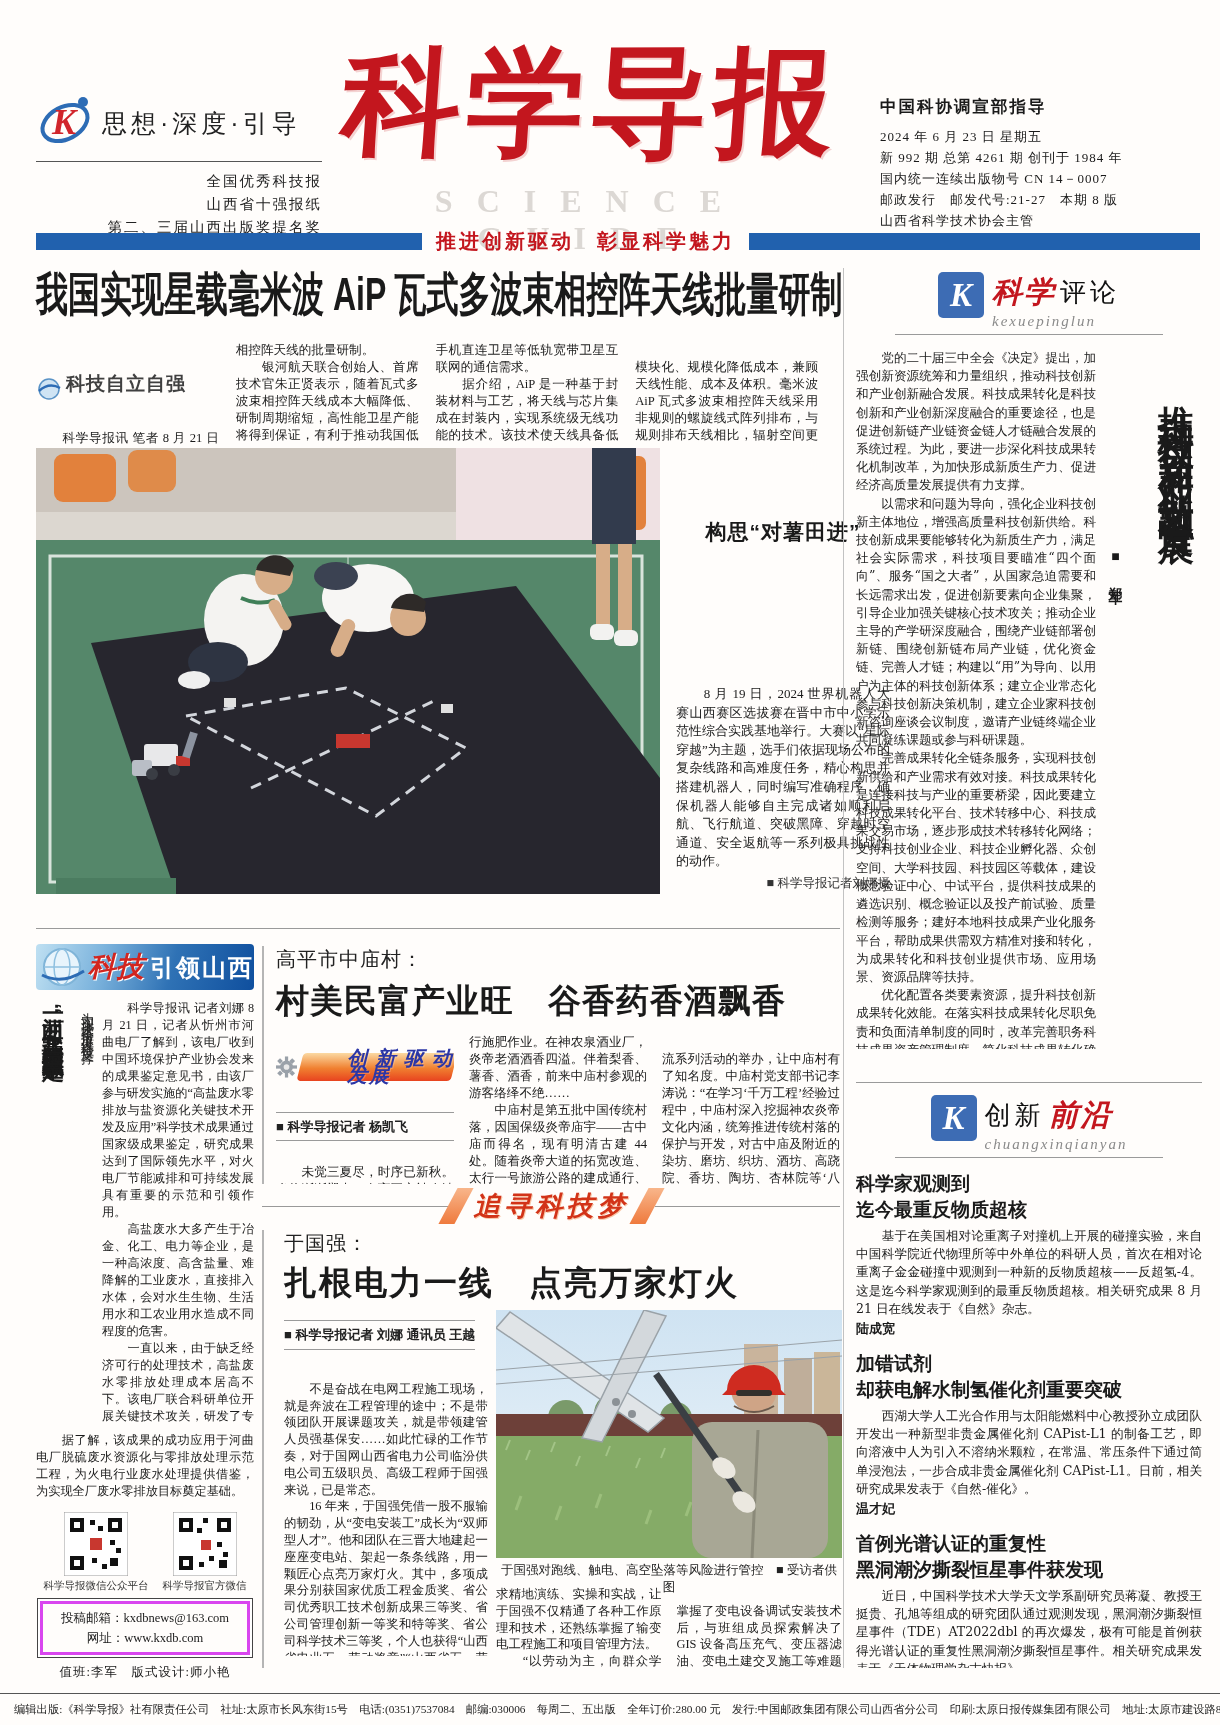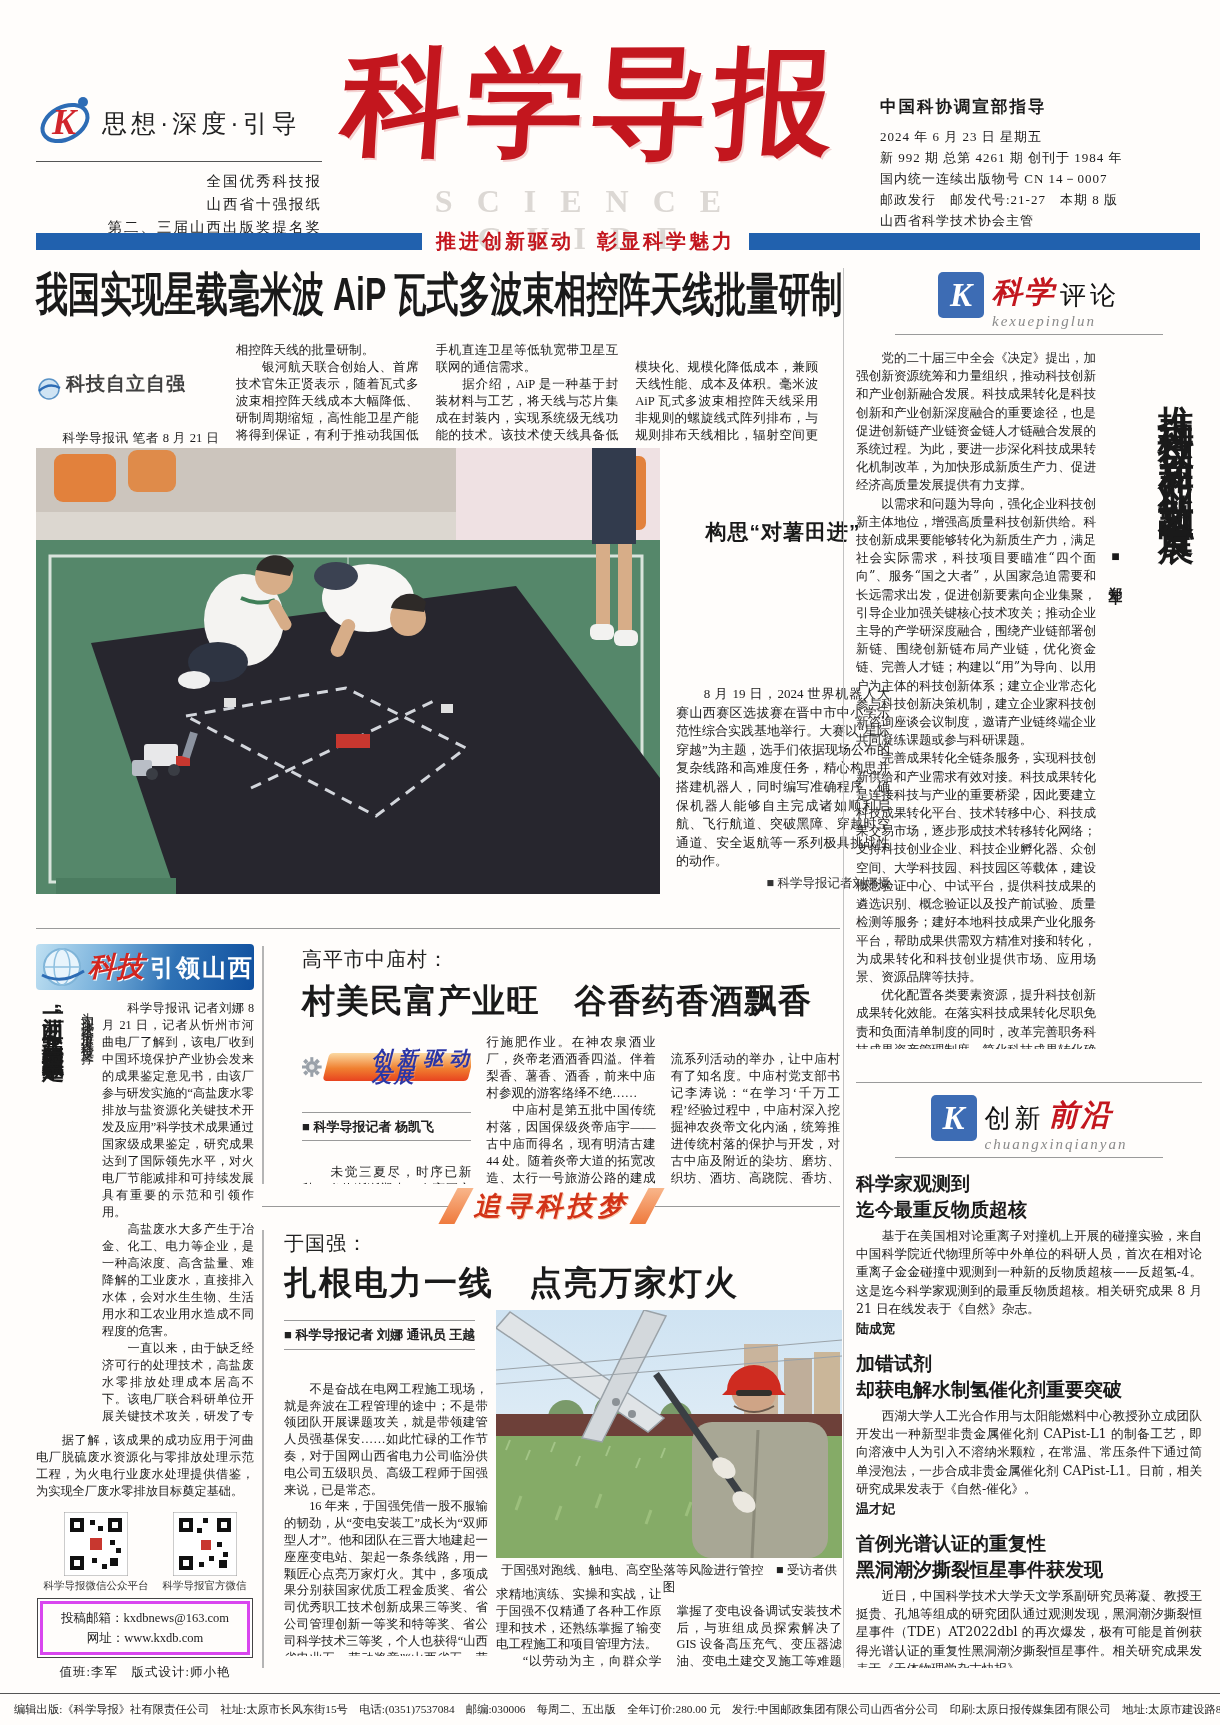--- a/index.html
+++ b/index.html
@@ -44,21 +44,21 @@
   .photo-side-cap { margin-top:auto; font-size:13px; line-height:18.6px; text-align:justify; white-space:pre-line; }
   .photo-side-credit { margin-top:4px; text-align:right; font-size:12.5px; font-family:"Liberation Sans",sans-serif; color:#333; }
 
   
   .v-divider { position:absolute; left:843px; top:268px; height:1400px; border-left:1px solid #c2c2c2; }
   .comment-section { position:absolute; left:856px; top:272px; width:346px; }
   .sec-header { display:flex; align-items:flex-start; gap:8px; justify-content:center; padding-bottom:4px; border-bottom:1px solid #9a9a9a; width:268px; margin:0 auto; }
   .k-logo { width:46px; height:46px; background:#3d6cb4; border-radius:5px; color:#fff; display:flex; align-items:center; justify-content:center;
     font-family:"Liberation Serif",serif; font-size:33px; font-weight:bold; font-style:italic; flex:0 0 auto; }
   .sec-title-wrap { display:flex; flex-direction:column; }
-  .sec-title-line { display:flex; align-items:flex-end; gap:4px; }
+  .sec-title-line { display:flex; align-items:center; gap:4px; }
   .sec-title-red { font-family:"DejaVu Serif",serif; font-style:italic; font-weight:bold; font-size:30px; color:#c3161e; letter-spacing:2px; }
   .sec-title-black { font-family:"Liberation Sans",sans-serif; font-size:26px; color:#111; letter-spacing:4px; }
   .sec-pinyin { font-family:"Liberation Serif",serif; font-style:italic; font-size:15px; color:#8a8a8a; letter-spacing:2px; }
   .comment-wrap { position:relative; height:760px; margin-top:14px; }
   .kai { font-family:"DejaVu Serif",serif; }
   .comment-body { width:240px; font-size:12.6px; line-height:18.2px; text-align:justify; height:700px; overflow:hidden; white-space:pre-line; color:#222; }
   .comment-author-vert { position:absolute; right:78px; top:200px; writing-mode:vertical-rl; font-size:14px; font-weight:bold; letter-spacing:4px; }
   .comment-headline-vert { position:absolute; right:2px; top:28px; height:710px; writing-mode:vertical-rl;
     font-family:"Liberation Sans",sans-serif; font-size:36px; font-weight:900; letter-spacing:9px; overflow:hidden; }
 
@@ -83,21 +83,21 @@
     font-size:12.2px; line-height:17px; text-align:justify; white-space:pre-line; }
   .hequ-body2 { margin-top:8px; font-size:12.2px; line-height:17px; text-align:justify; white-space:pre-line; height:70px; overflow:hidden; }
   .qr-row { margin-top:10px; display:flex; gap:14px; justify-content:center; }
   .qr-cell { display:flex; flex-direction:column; align-items:center; gap:3px; }
   .qr-label { font-size:10.5px; color:#333; letter-spacing:0; }
   .contact-box { margin:8px 4px 0 4px; border:3px solid #d946ef; box-shadow:0 0 0 2px #fff,0 0 0 3px #444; padding:4px 2px; text-align:center; font-size:12.5px; line-height:20px; }
   .duty-line { margin-top:9px; text-align:center; font-size:12.5px; letter-spacing:1px; }
 
   
   .sep-mid { position:absolute; left:36px; top:928px; width:804px; border-top:1px solid #9a9a9a; }
-  .zhongmiao { position:absolute; left:262px; top:946px; width:578px; border-left:2px solid #b5b5b5; padding-left:38px; }
+  .zhongmiao { position:absolute; left:262px; top:946px; width:578px; border-left:2px solid #b5b5b5; padding-left:12px; }
   .kicker { font-family:"Liberation Sans",sans-serif; font-size:20px; color:#222; letter-spacing:1px; }
   .zm-headline { margin-top:6px; font-family:"Liberation Sans",sans-serif; font-size:33px; font-weight:900; letter-spacing:1px; white-space:nowrap; }
   .zm-cols { display:flex; gap:15px; margin-top:10px; height:150px; }
   .zm-col { flex:1; font-size:12.6px; line-height:17px; text-align:justify; overflow:hidden; white-space:pre-line; }
   .ribbon { position:relative; height:32px; display:flex; align-items:center; gap:16px; margin-bottom:6px; }
   .ribbon-bg { position:absolute; left:24px; top:2px; right:0; bottom:2px; transform:skewX(-14deg);
     background:linear-gradient(180deg,#fbd9a2,#f08030 55%,#e8431f); border-radius:4px; }
   .ribbon-text { position:relative; margin-left:34px; font-family:"Liberation Sans",sans-serif; font-style:italic; font-weight:900; font-size:20px; color:#2b36a6; letter-spacing:2px; text-shadow:1px 1px 0 #fff3; }
   .byline { font-family:"Liberation Sans",sans-serif; font-size:13px; font-weight:bold; color:#222;
     border-top:1px solid #9a9a9a; border-bottom:1px solid #9a9a9a; padding:5px 0; margin:6px 0; white-space:nowrap; }

